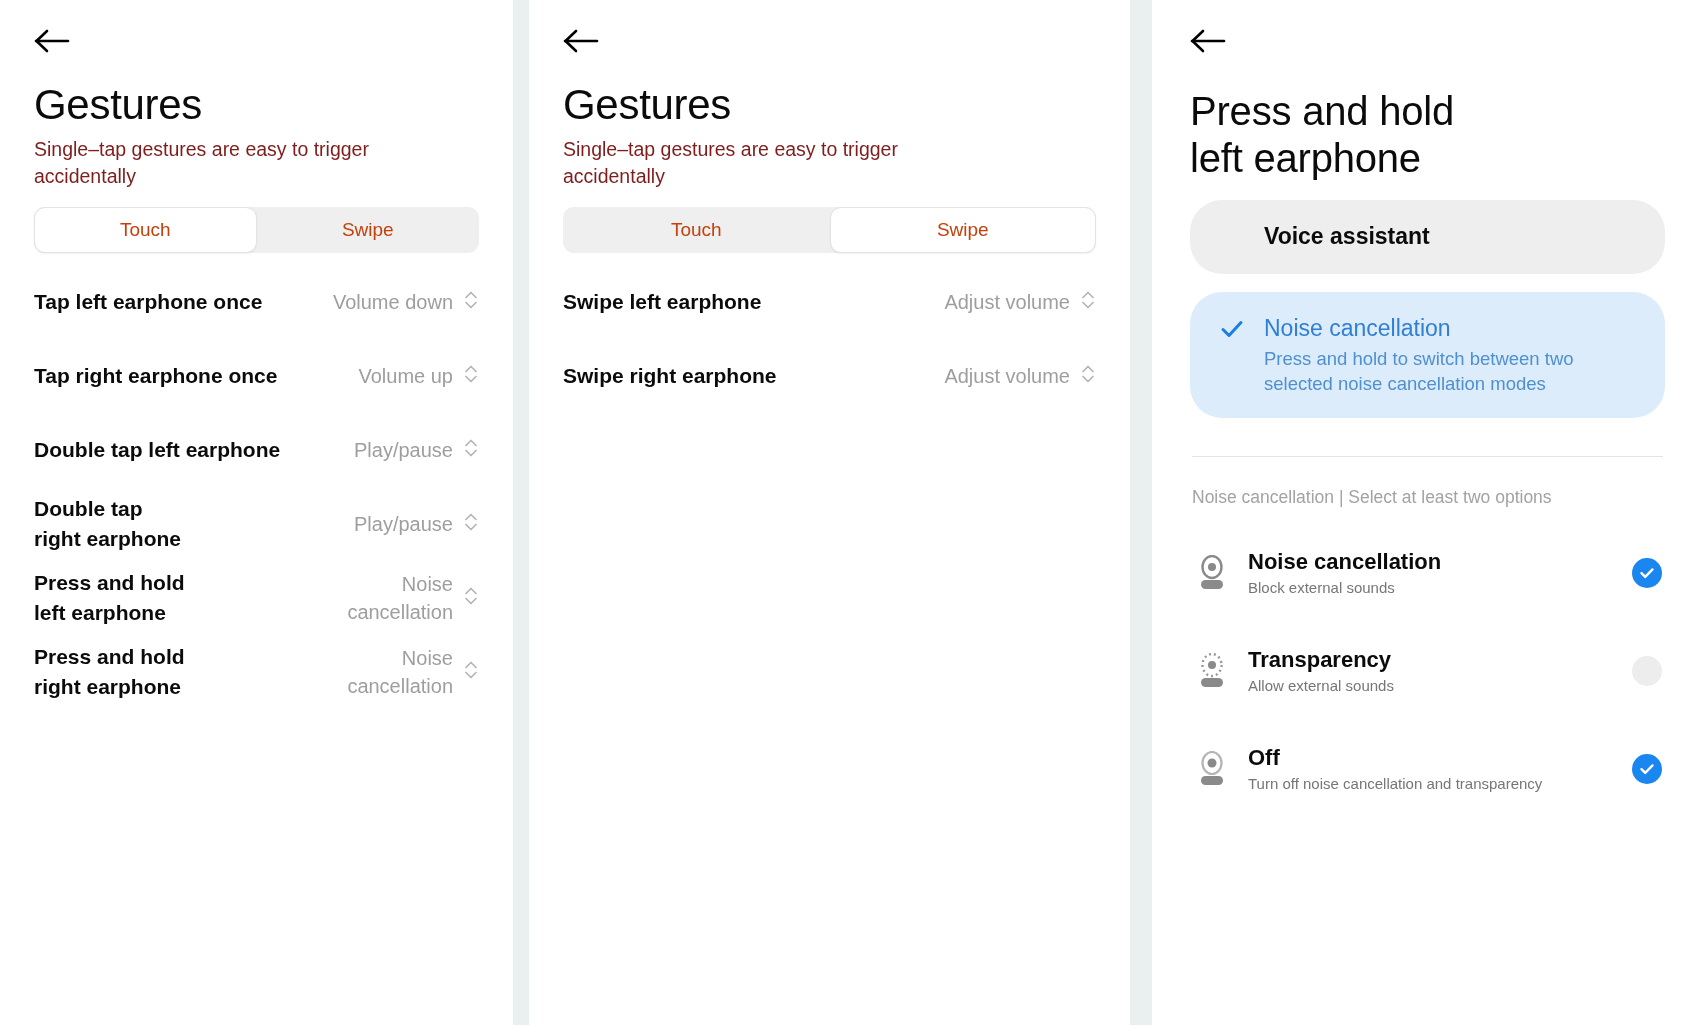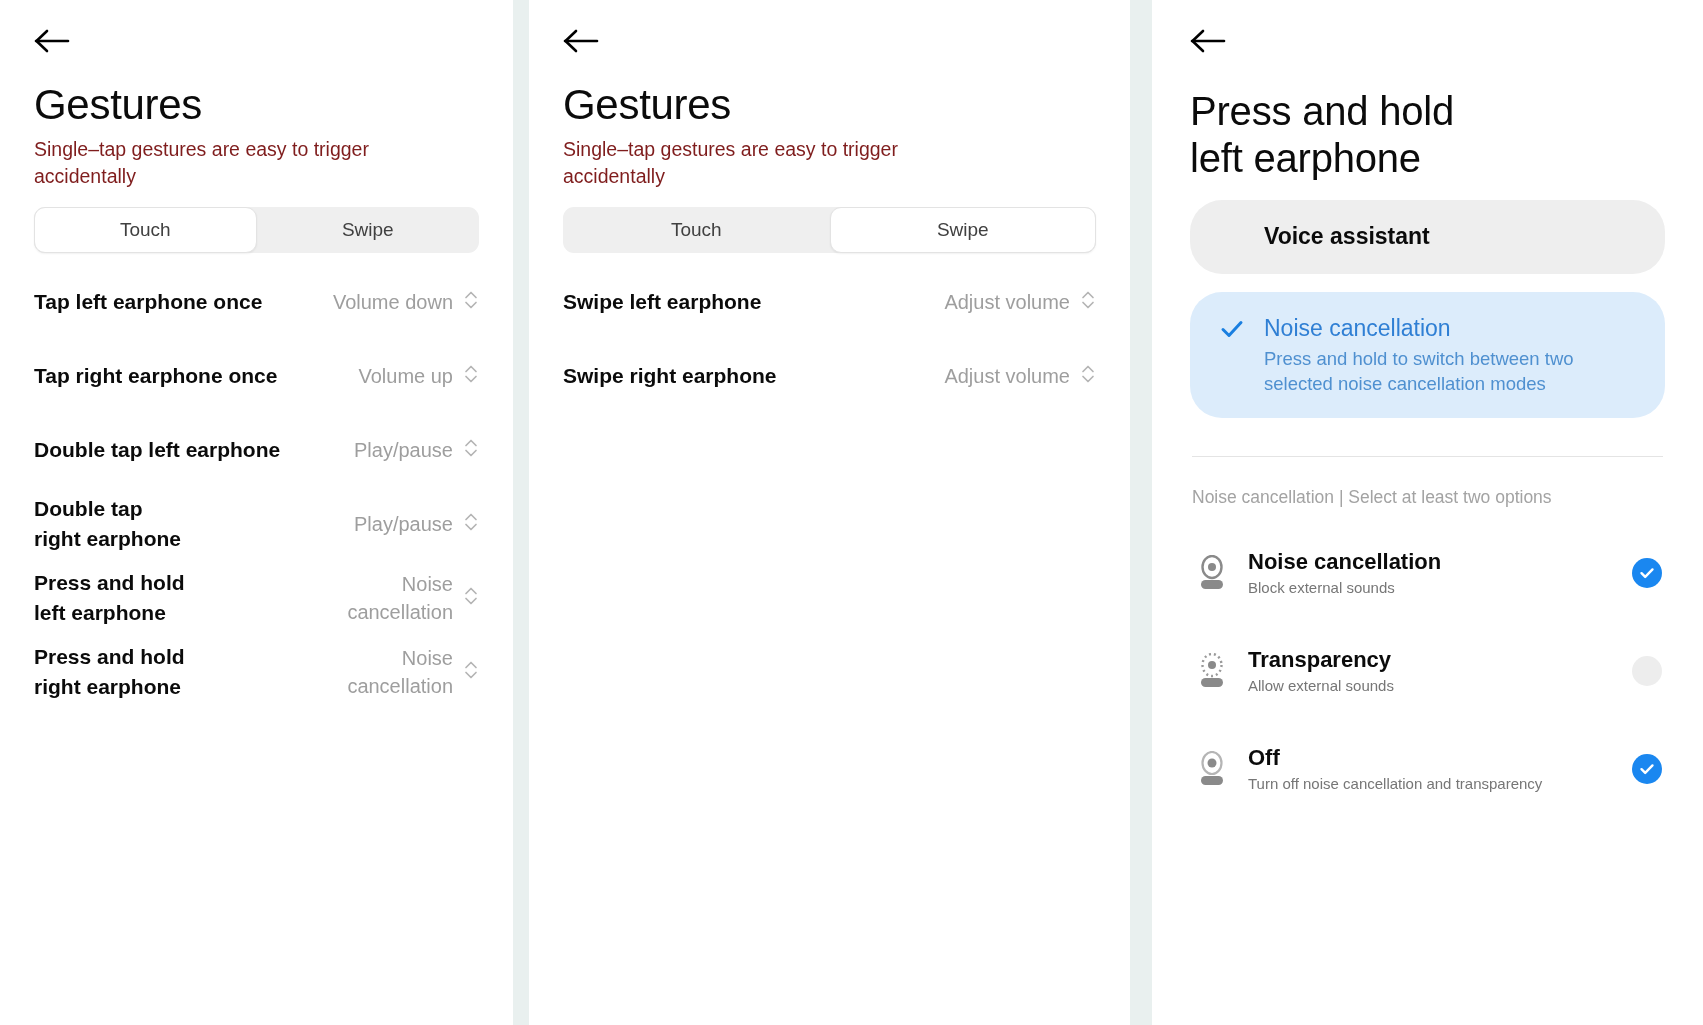--- a/index.html
+++ b/index.html
@@ -80,21 +80,21 @@
     align-items: stretch;
     overflow: visible;
     position: relative;
   }
   .seg-btn {
     flex: 1 1 50%;
     display: flex;
     align-items: center;
     justify-content: center;
     font-size: 19px;
-    color: #404040;
+    color: #c2410c;
     border-radius: 11px;
     cursor: pointer;
     box-sizing: border-box;
   }
   .seg-btn.active {
     background: #ffffff;
     border: 1px solid #e3e3e3;
     box-shadow: 0 1px 2px rgba(0,0,0,0.06);
   }
 

